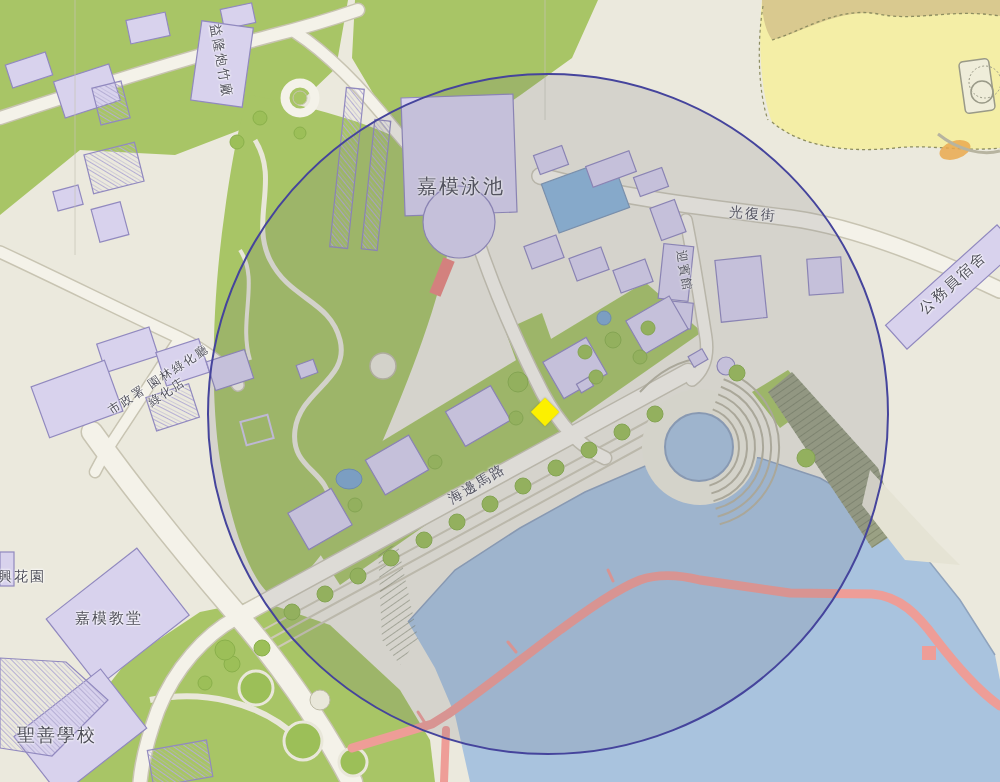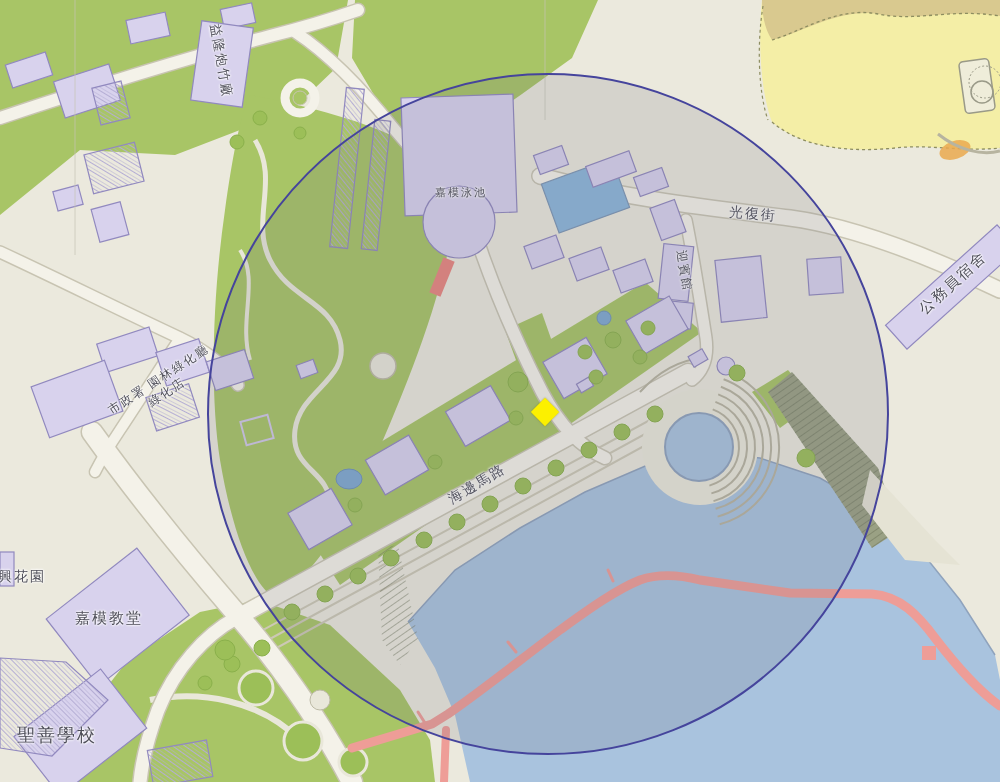--- a/index.html
+++ b/index.html
@@ -236,21 +236,21 @@
   <g stroke="#c6c3b4" stroke-width="1" opacity="0.7">
     <path d="M545,0 V120"></path>
         <path d="M75,0 V255"></path>
   </g>
 </svg>
 
 <div id="labels-layer">
       <div class="map-label" style="left: 221px; top: 61px; font-size: 13px; transform: translate(-50%, -50%) rotate(80deg);">
         <div>益隆炮竹廠</div>
       </div>
-      <div class="map-label" style="left: 461px; top: 193px; font-size: 11px; transform: translate(-50%, -50%) rotate(0deg);">
+      <div class="map-label" style="left: 461px; top: 187px; font-size: 20px; transform: translate(-50%, -50%) rotate(0deg); font-family: Liberation Mono, monospace;">
         <div>嘉模泳池</div>
       </div>
       <div class="map-label" style="left: 753px; top: 214px; font-size: 14px; transform: translate(-50%, -50%) rotate(5deg);">
         <div>光復街</div>
       </div>
       <div class="map-label" style="left: 684px; top: 271px; font-size: 12px; transform: translate(-50%, -50%) rotate(80deg);">
         <div>迎賓館</div>
       </div>
       <div class="map-label" style="left: 953px; top: 283px; font-size: 15px; transform: translate(-50%, -50%) rotate(-42deg);">
         <div>公務員宿舍</div>

